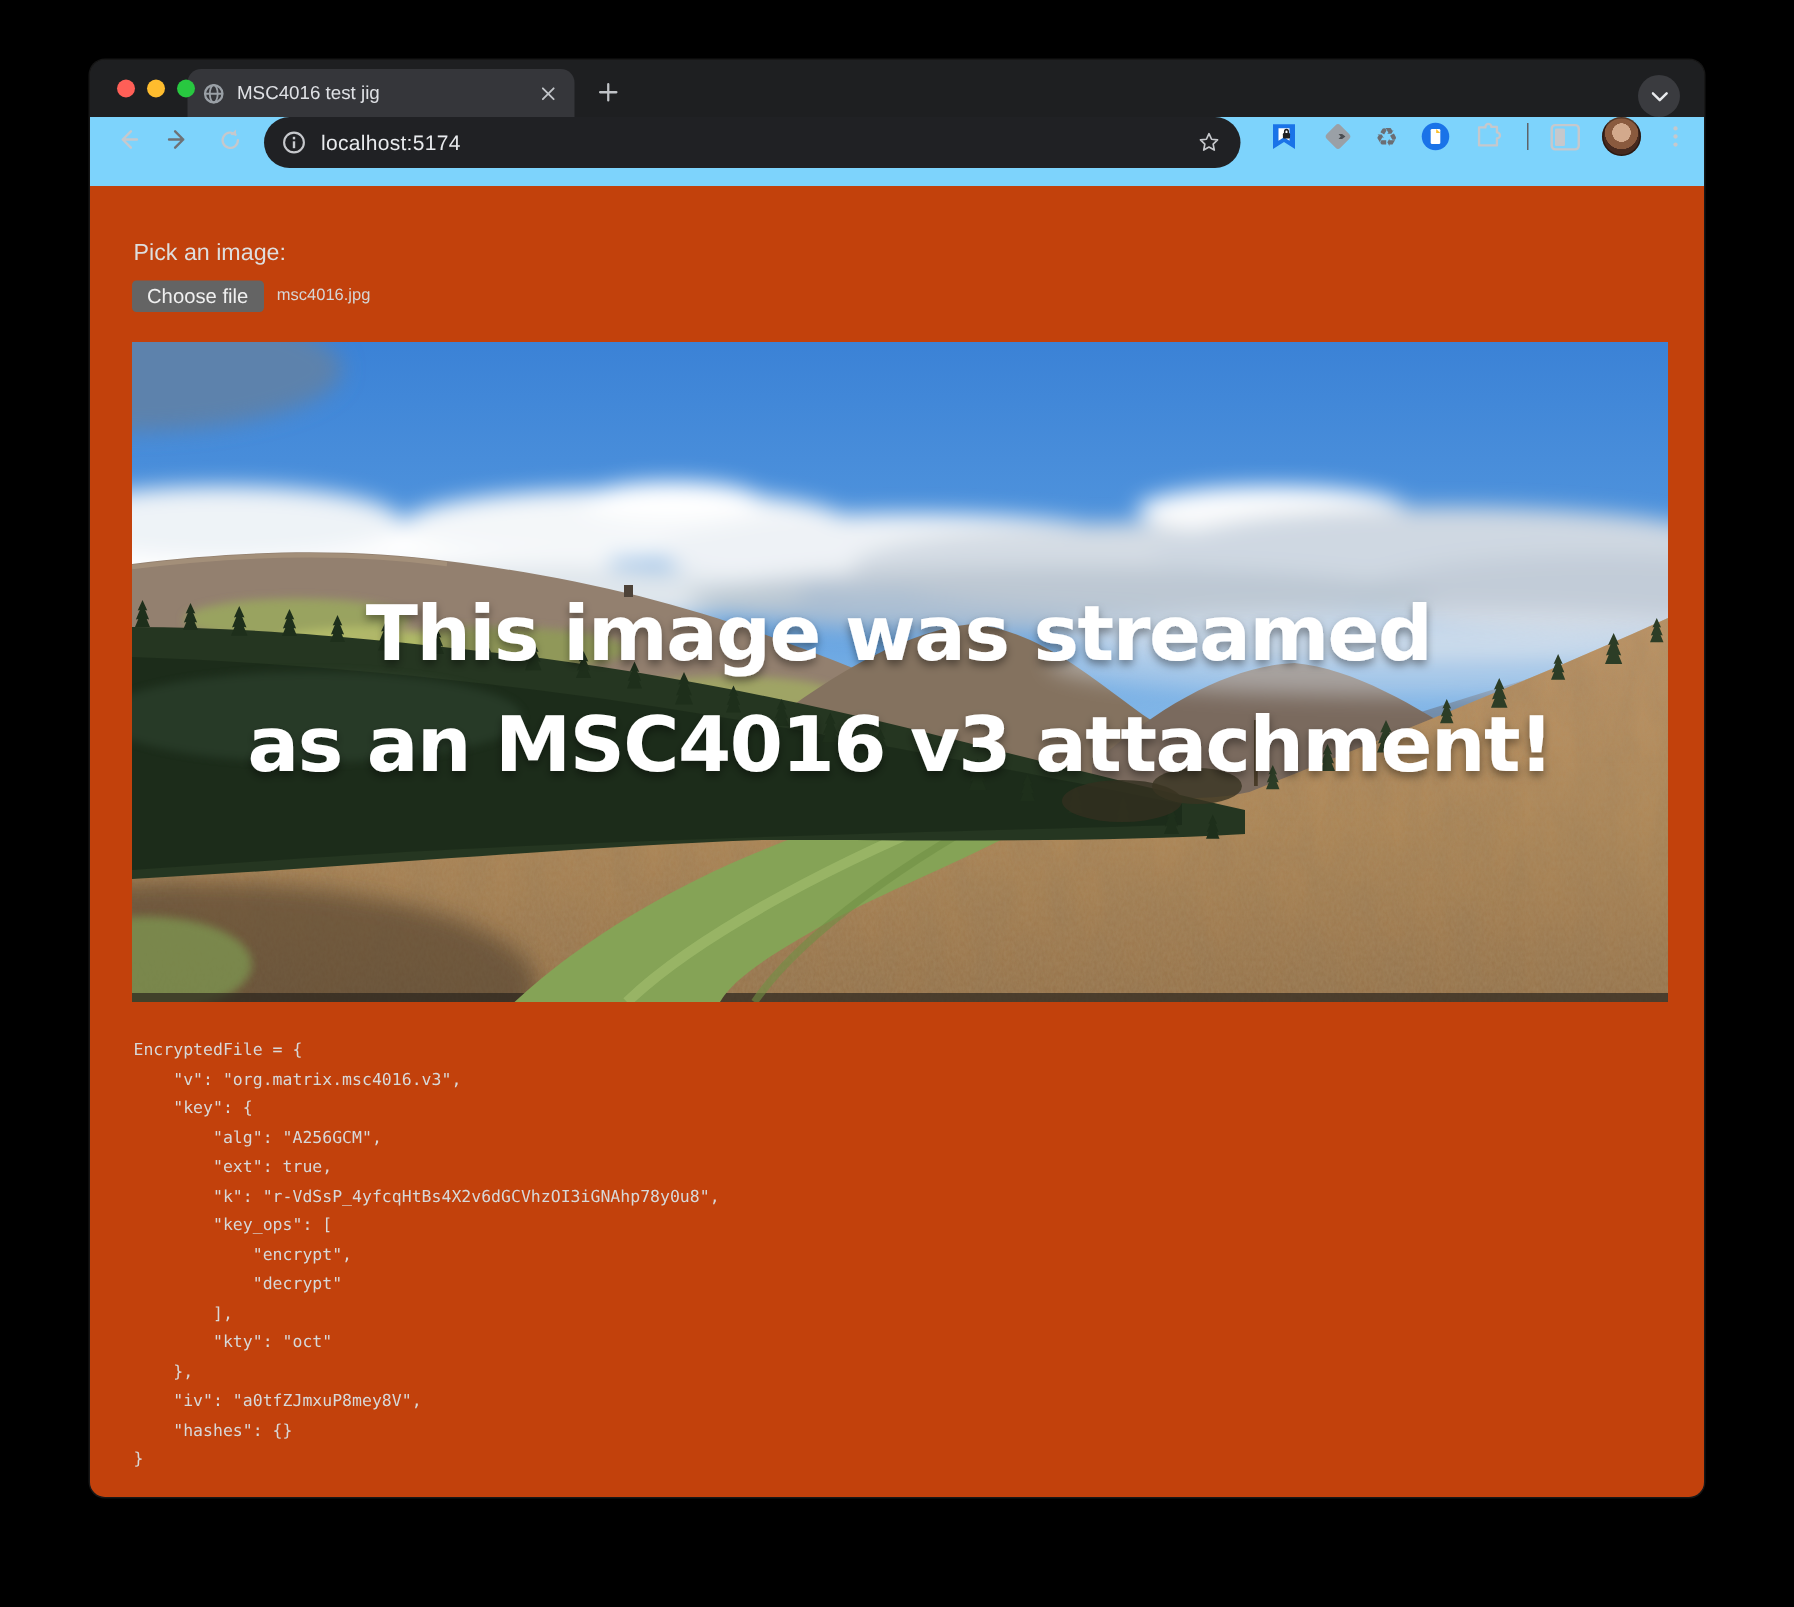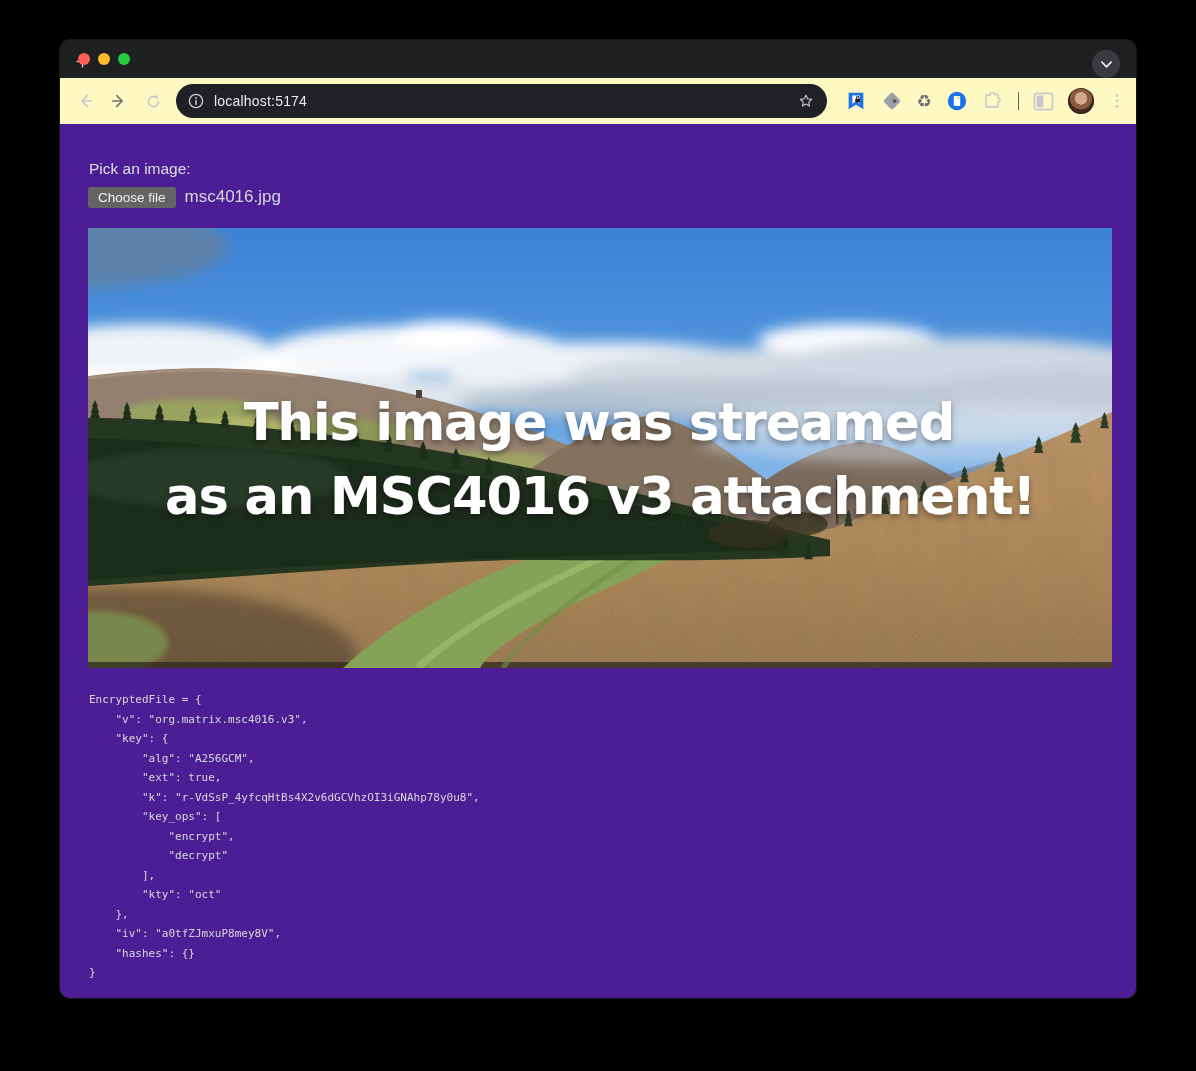--- a/index.html
+++ b/index.html
@@ -23,61 +23,74 @@
     color:#dfe1e5;font-size:12.5px;gap:8px;
   }
   .tab .title{flex:1;white-space:nowrap;overflow:hidden;}
   .tab-close{width:16px;height:16px;display:flex;align-items:center;justify-content:center;border-radius:50%;}
   .newtab{width:28px;height:28px;margin:0 0 3px 8px;display:flex;align-items:center;justify-content:center;border-radius:50%;}
   .tab-caret{
     position:absolute;right:16px;top:10px;width:28px;height:28px;border-radius:50%;
     background:#3a3b3f;display:flex;align-items:center;justify-content:center;
   }
   
-  .toolbar{height:46px;background:#fef9c3;display:flex;align-items:center;padding:0 10px;}
+  .toolbar{height:46px;background:#7dd3fc;display:flex;align-items:flex-start;padding:0 10px;}
   .nav-btn{width:30px;height:30px;display:flex;align-items:center;justify-content:center;border-radius:50%;flex:0 0 auto;}
   .omnibox{
     margin-left:8px;width:640px;height:34px;background:#202124;border-radius:17px;
     display:flex;align-items:center;padding:0 12px;gap:10px;color:#e8eaed;font-size:14px;
   }
   .omnibox .url{flex:1;letter-spacing:.2px;}
   .ext-area{display:flex;align-items:center;gap:14px;margin-left:18px;}
   .sep{width:1px;height:18px;background:#5f6368;}
   .avatar{
     width:26px;height:26px;border-radius:50%;
     background:
       radial-gradient(circle at 50% 40%, #d3a98c 0 30%, #8a5a3e 31% 54%, #46291e 55% 100%);
     box-shadow:inset 0 0 0 1px rgba(0,0,0,.4);
   }
   
-  .content{height:874px;background:#4c1d95;color:#dedede;padding:36px 28px 0;box-sizing:border-box;}
+  .content{height:874px;background:#c2410c;color:#dedede;padding:36px 28px 0;box-sizing:border-box;}
   .pick-label{font-size:15.5px;margin:0 0 8px 1px;}
   .file-row{display:flex;align-items:center;gap:9px;height:22px;margin-bottom:20px;}
   .choose-btn{
     background:#646464;color:#efefef;border:none;border-radius:3px;
     font-size:13.5px;padding:2px 10px;height:21px;font-family:inherit;
   }
-  .file-name{font-size:17px;color:#d6d6d6;}
+  .file-name{font-size:11px;color:#d6d6d6;}
   .hero{width:1024px;height:440px;display:block;}
   pre.code{
     margin:22px 0 0 1px;font-family:"DejaVu Sans Mono","Liberation Mono",monospace;
     font-size:11px;line-height:19.5px;color:#d8d8d8;white-space:pre;
   }
   svg{display:block;}
 </style>
 </head>
 <body>
 
 <div class="browser-window">
 
   <div class="tabstrip">
     <div class="traffic">
       <span style="background:#ff5f57"></span>
       <span style="background:#febc2e"></span>
       <span style="background:#28c840"></span>
+    </div>
+    <div class="tab">
+      <svg width="15" height="15" viewBox="0 0 16 16">
+        <circle cx="8" cy="8" r="6.2" fill="none" stroke="#9aa0a6" stroke-width="1.6"></circle>
+        <ellipse cx="8" cy="8" rx="2.8" ry="6.2" fill="none" stroke="#9aa0a6" stroke-width="1.3"></ellipse>
+        <line x1="1.8" y1="8" x2="14.2" y2="8" stroke="#9aa0a6" stroke-width="1.3"></line>
+      </svg>
+      <span class="title">MSC4016 test jig</span>
+      <span class="tab-close">
+        <svg width="9" height="9" viewBox="0 0 10 10">
+            <path d="M1 1 L9 9 M9 1 L1 9" stroke="#c0c3c7" stroke-width="1.4" stroke-linecap="round"></path>
+          </svg>
+      </span>
     </div>
     <div class="newtab">
       <svg width="13" height="13" viewBox="0 0 12 12">
           <path d="M6 1 V11 M1 6 H11" stroke="#c0c3c7" stroke-width="1.4" stroke-linecap="round"></path>
         </svg>
     </div>
     <div class="tab-caret">
       <svg width="11" height="7" viewBox="0 0 12 7">
           <path d="M1 1 L6 6 L11 1" fill="none" stroke="#e8eaed" stroke-width="1.8" stroke-linecap="round" stroke-linejoin="round"></path>
         </svg>

